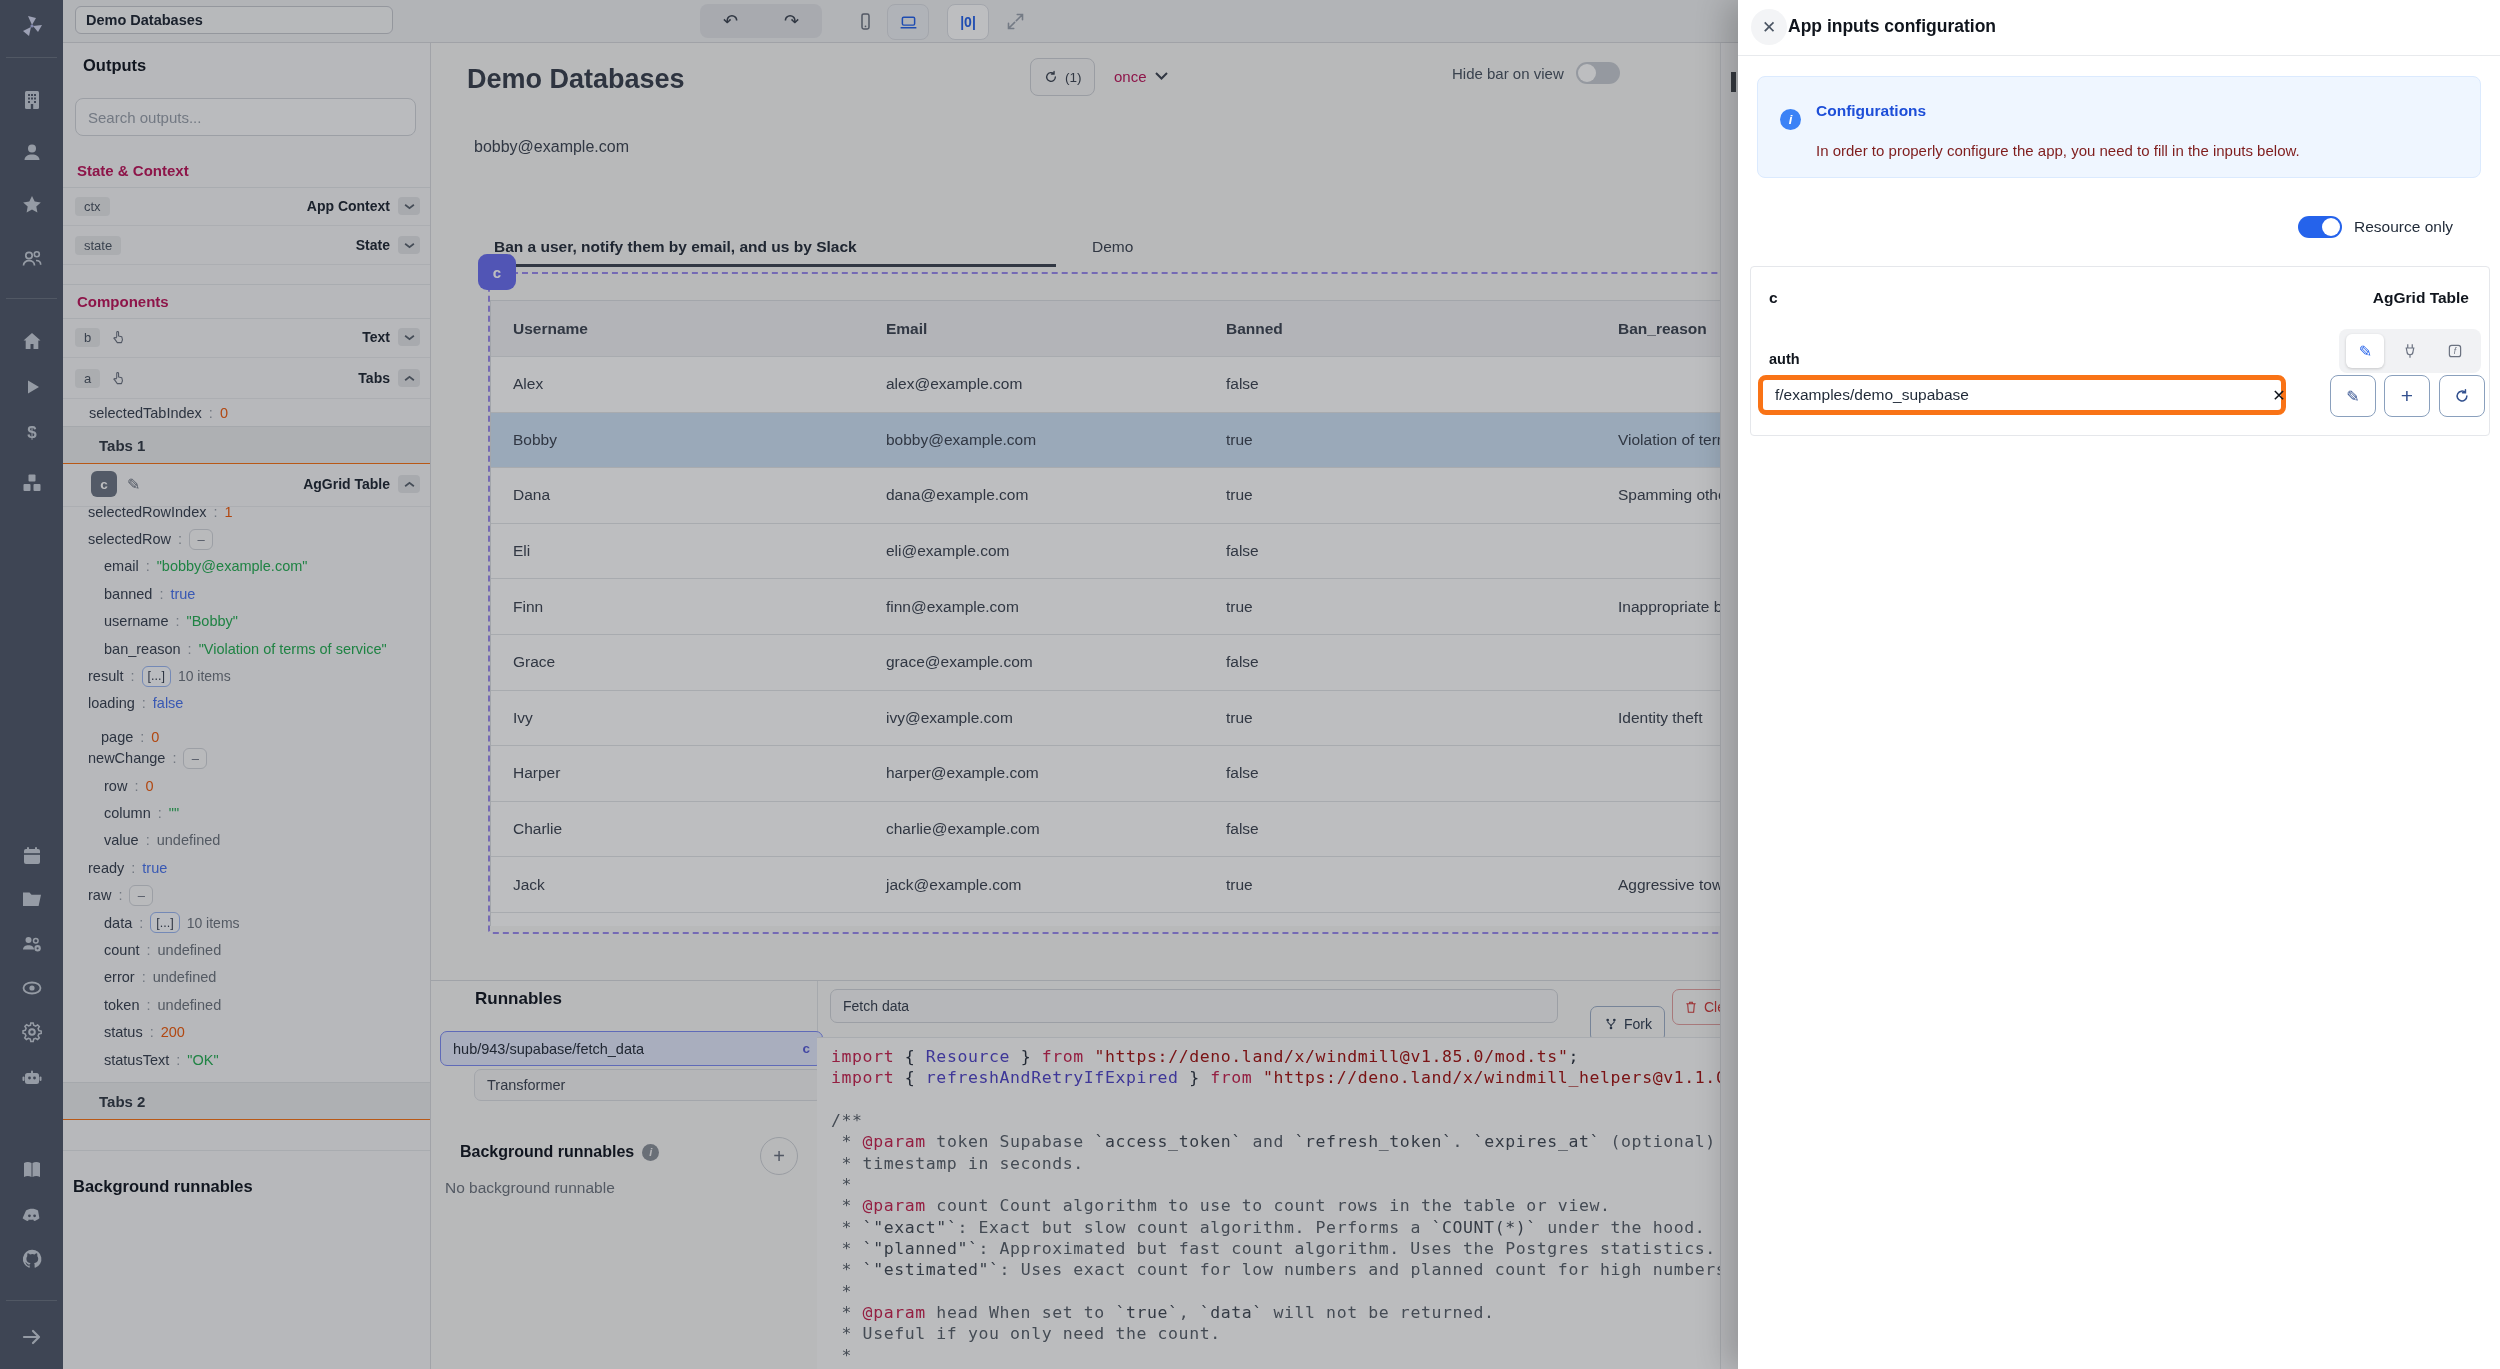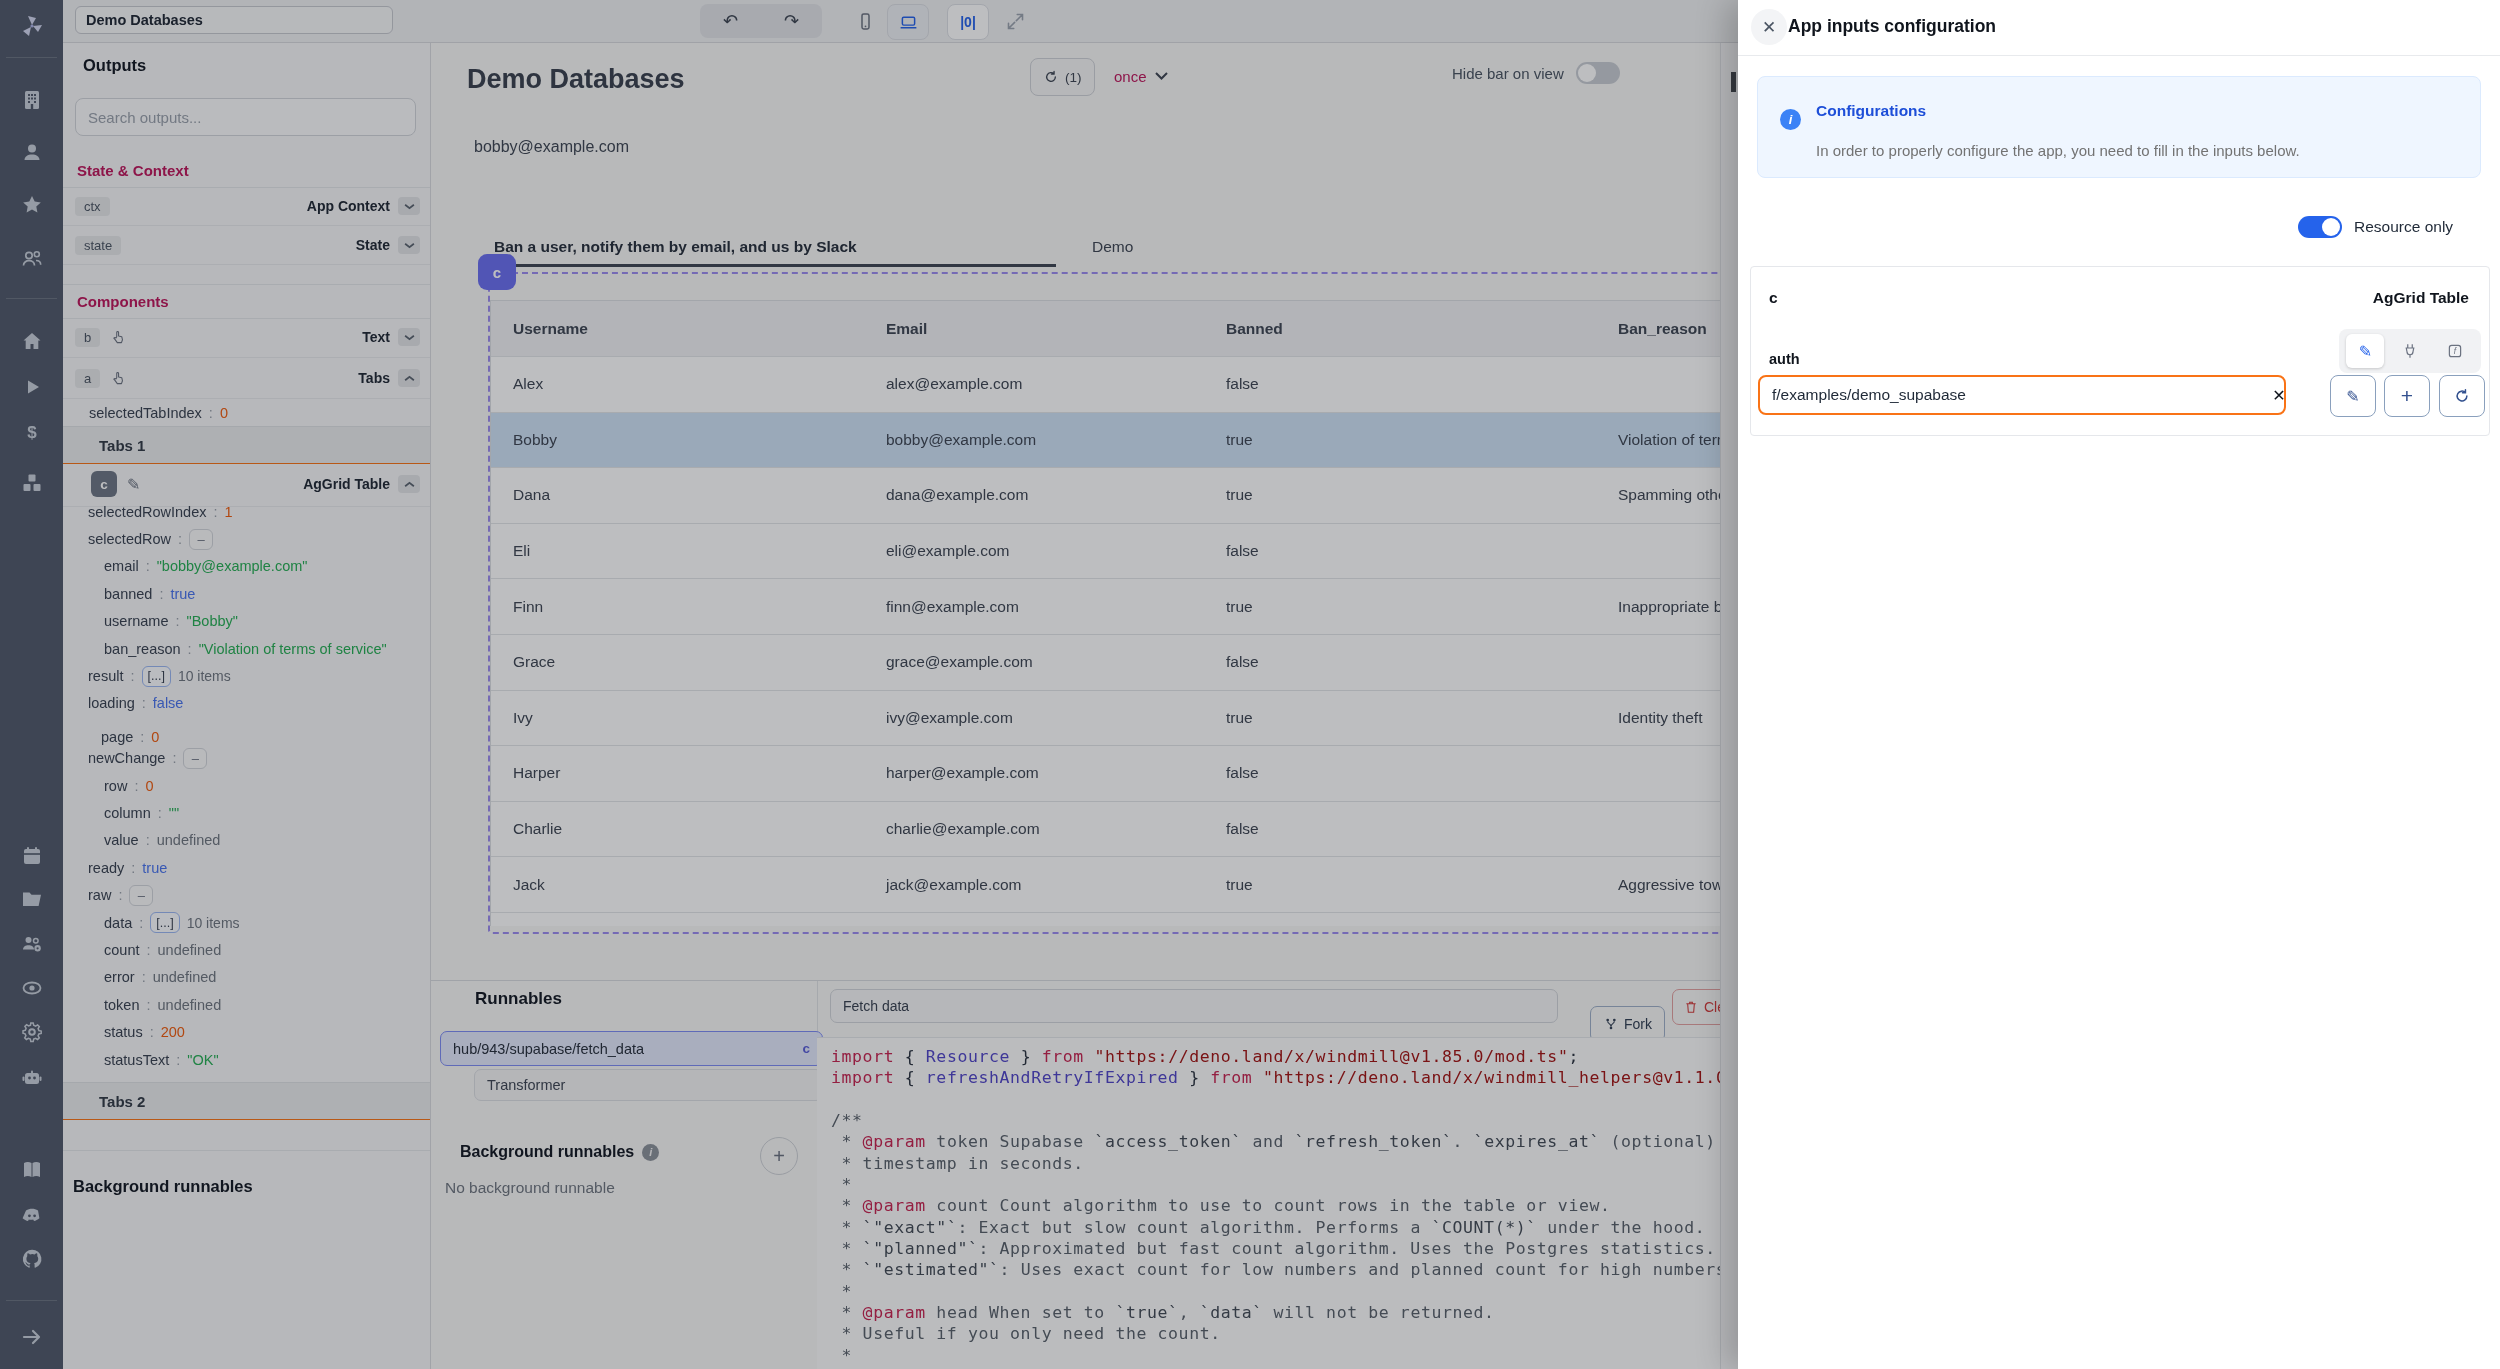--- a/index.html
+++ b/index.html
@@ -101,32 +101,32 @@
   
   #overlay{position:absolute;left:0;top:0;width:1738px;height:1369px;background:rgba(12,16,24,0.27);z-index:30;pointer-events:none;}
   
   #drawer{position:absolute;left:1738px;top:0;width:762px;height:1369px;background:#ffffff;z-index:40;box-shadow:-12px 0 30px rgba(0,0,0,0.20);}
   #drawer-close{position:absolute;left:13px;top:9px;width:36px;height:36px;border-radius:50%;background:#f3f4f6;color:#4b5563;font-size:17px;display:flex;align-items:center;justify-content:center;cursor:pointer;}
   #drawer-title{position:absolute;left:50px;top:16px;font-size:17.5px;font-weight:700;color:#10151d;}
   #drawer-hr{position:absolute;left:0;top:55px;width:100%;height:1px;background:#e8eaed;}
   #info-box{position:absolute;left:19px;top:76px;width:702px;height:86px;background:#eff6ff;border:1px solid #dbeafe;border-radius:8px;padding:14px 10px 0 10px;}
   #info-ic{position:absolute;left:22px;top:32px;width:21px;height:21px;border-radius:50%;background:#3b82f6;color:#fff;font-size:13px;font-weight:700;display:flex;align-items:center;justify-content:center;font-style:italic;}
   #info-title{position:absolute;left:58px;top:25px;font-size:15.5px;font-weight:600;color:#1d4ed8;}
-  #info-body{position:absolute;left:58px;top:65px;font-size:15px;color:#737373;}
+  #info-body{position:absolute;left:58px;top:65px;font-size:15px;color:#7f1d1d;}
   #res-only{position:absolute;left:560px;top:216px;display:flex;align-items:center;}
   #res-only .lbl{font-size:15.5px;color:#1f2937;margin-left:12px;}
   #cfg-card{position:absolute;left:12px;top:266px;width:738px;height:168px;border:1px solid #e5e7eb;border-radius:4px;background:#fff;}
   #cfg-id{position:absolute;left:18px;top:22px;font-size:15.5px;font-weight:700;color:#10151d;}
   #cfg-type{position:absolute;right:20px;top:22px;font-size:15.5px;font-weight:700;color:#10151d;}
   #cfg-field{position:absolute;left:18px;top:84px;font-size:14.5px;font-weight:600;color:#10151d;}
   #mode-group{position:absolute;left:588px;top:62px;width:134px;height:44px;background:#f1f2f4;border-radius:8px;display:flex;align-items:center;justify-content:space-around;padding:0 4px;}
   .mode-ic{width:38px;height:34px;display:flex;align-items:center;justify-content:center;color:#6b7280;cursor:pointer;border-radius:6px;}
   .mode-ic.sel{background:#fff;box-shadow:0 1px 3px rgba(0,0,0,.18);color:#2563eb;}
   .mode-ic svg{width:18px;height:18px;}
-  #res-input{position:absolute;left:7px;top:108px;width:528px;height:40px;border:2px solid #f97316;border-radius:8px;font-size:15.5px;color:#1f2937;padding:0 34px 0 12px;}
+  #res-input{position:absolute;left:7px;top:108px;width:528px;height:40px;border:5px solid #f97316;border-radius:8px;font-size:15.5px;color:#1f2937;padding:0 34px 0 12px;}
   #res-clear{position:absolute;left:518px;top:118px;width:20px;height:20px;color:#10151d;font-size:16px;font-weight:700;cursor:pointer;display:flex;align-items:center;justify-content:center;}
   .sq-btn{position:absolute;top:108px;width:44px;height:40px;border:1px solid #8aa0bd;border-radius:8px;display:flex;align-items:center;justify-content:center;color:#33518f;cursor:pointer;background:#fff;}
   .sq-btn svg{width:18px;height:18px;}
   #btn-edit{left:579px;} #btn-add{left:633px;font-size:21px;} #btn-refresh{left:688px;}
   input{outline:none;box-sizing:border-box;}
 </style>
 </head>
 <body>
 
 <div id="root">

